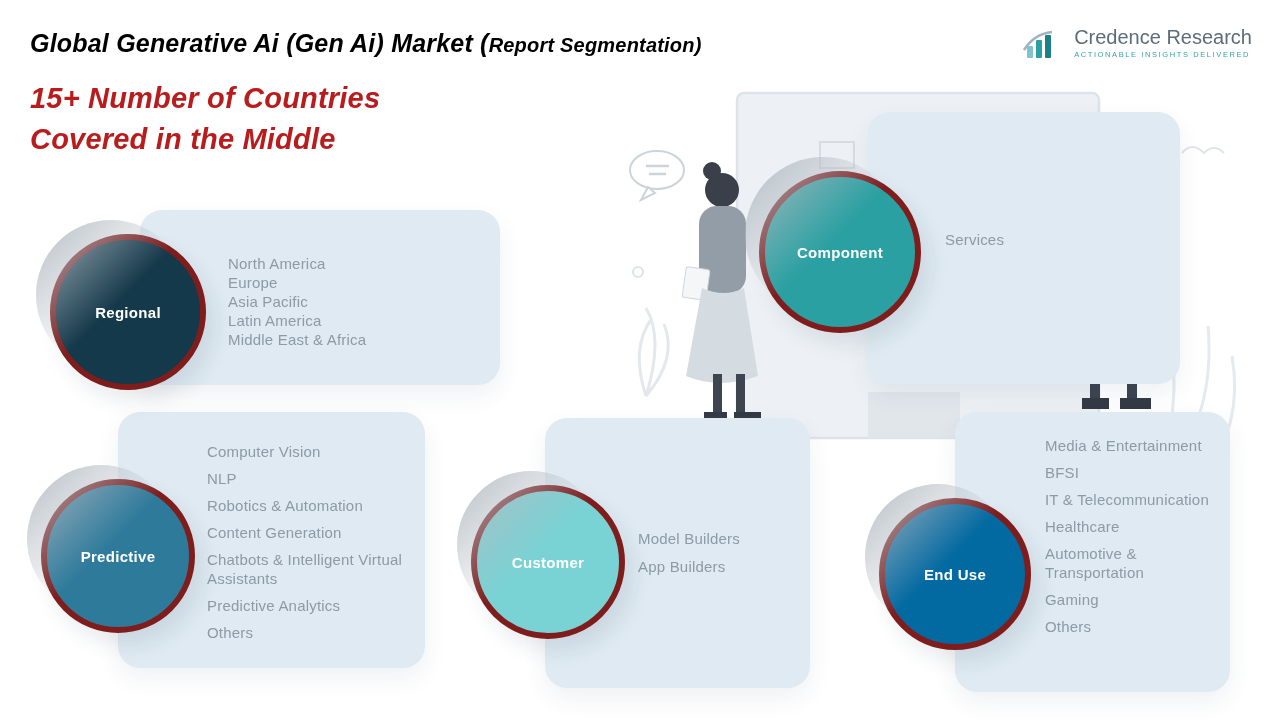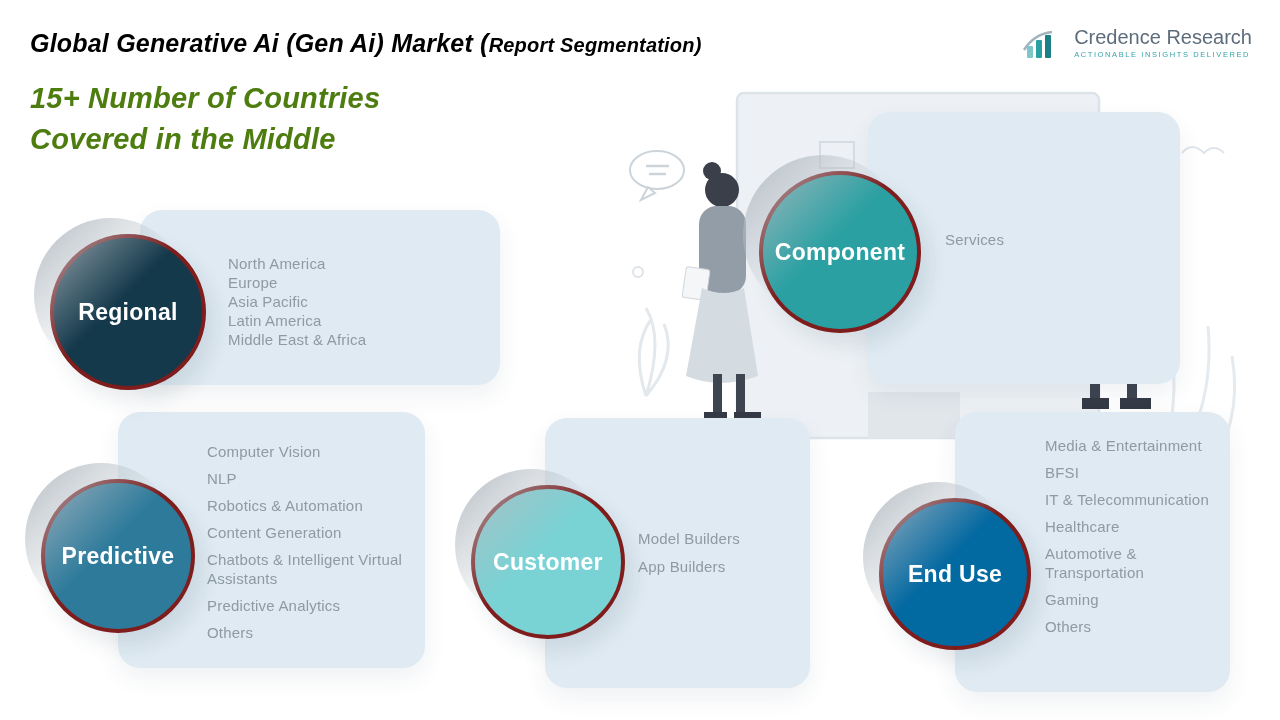--- a/index.html
+++ b/index.html
@@ -14,39 +14,39 @@
     position:absolute;left:30px;top:14px;z-index:4;
     color:#000000;font-weight:bold;font-style:italic;font-size:25px;letter-spacing:.2px;white-space:nowrap;margin-top:15px;
   }
   .title .tail{font-size:20px;}
   .logo{position:absolute;right:28px;top:26px;z-index:4;display:flex;align-items:flex-start;gap:16px;}
   .logo-text-name{color:#5d6c7b;font-size:20px;line-height:22px;}
   .logo-text-tagline{color:#36a3a9;font-size:7.5px;letter-spacing:1.6px;text-transform:uppercase;margin-top:2px;}
 
   .subtitle{
     position:absolute;left:30px;top:78px;z-index:4;
-    color:#4d7c0f;font-weight:bold;font-style:italic;font-size:29px;line-height:1.42;letter-spacing:.2px;
+    color:#b91c1c;font-weight:bold;font-style:italic;font-size:29px;line-height:1.42;letter-spacing:.2px;
   }
 
   
   .seg-box{
     position:absolute;border-radius:22px;background:#dfeaf2;z-index:2;
     box-shadow:0 10px 24px rgba(30,60,80,.07);
   }
   .seg-items{
     position:absolute;z-index:2;color:#8e9aa4;font-size:15px;line-height:19px;letter-spacing:.2px;
   }
   .seg-items .item{margin-bottom:8px;}
   .seg-items.tight .item{margin-bottom:0;}
   .seg-items.spaced .item{margin-bottom:9px;}
 
   .circle{
-    position:absolute;z-index:3;border-radius:50%;border:4px solid #7f1d1d;box-sizing:border-box;
+    position:absolute;z-index:3;border-radius:50%;border:6px solid #7f1d1d;box-sizing:border-box;
     display:flex;align-items:center;justify-content:center;
-    color:#ffffff;font-weight:bold;font-size:23px;letter-spacing:.3px;
+    color:#ffffff;font-weight:bold;font-size:15px;letter-spacing:.3px;
     box-shadow:8px 12px 20px rgba(30,60,80,.10);
   }
   .circle::before{
     content:"";position:absolute;z-index:-1;border-radius:50%;
     width:104%;height:104%;top:-20px;left:-20px;
     background:linear-gradient(135deg,#b4bcc3 0%,rgba(180,188,195,0) 55%);
   }
 </style>
 </head>
 <body>

